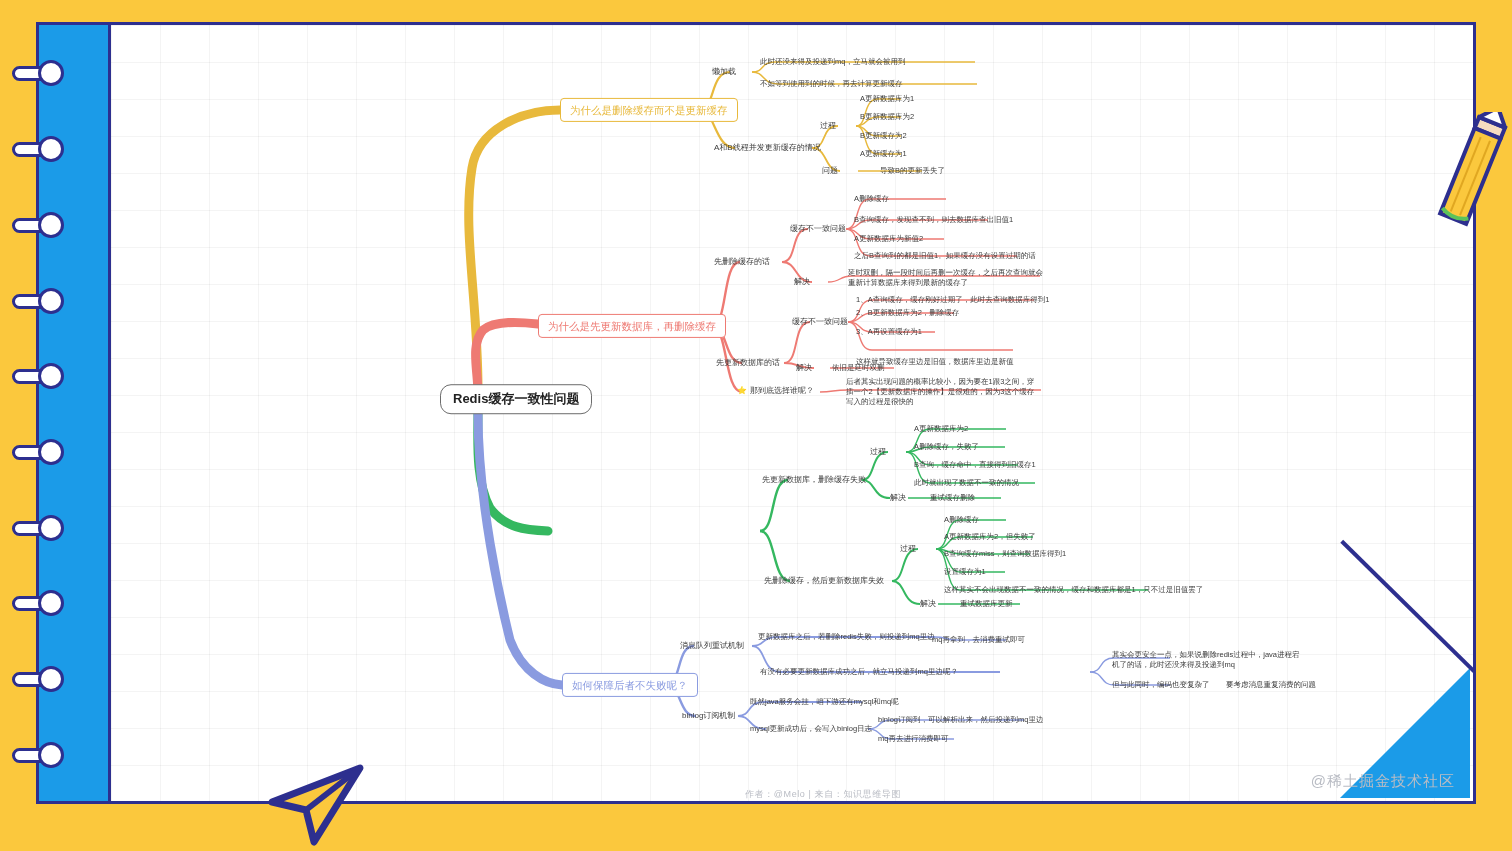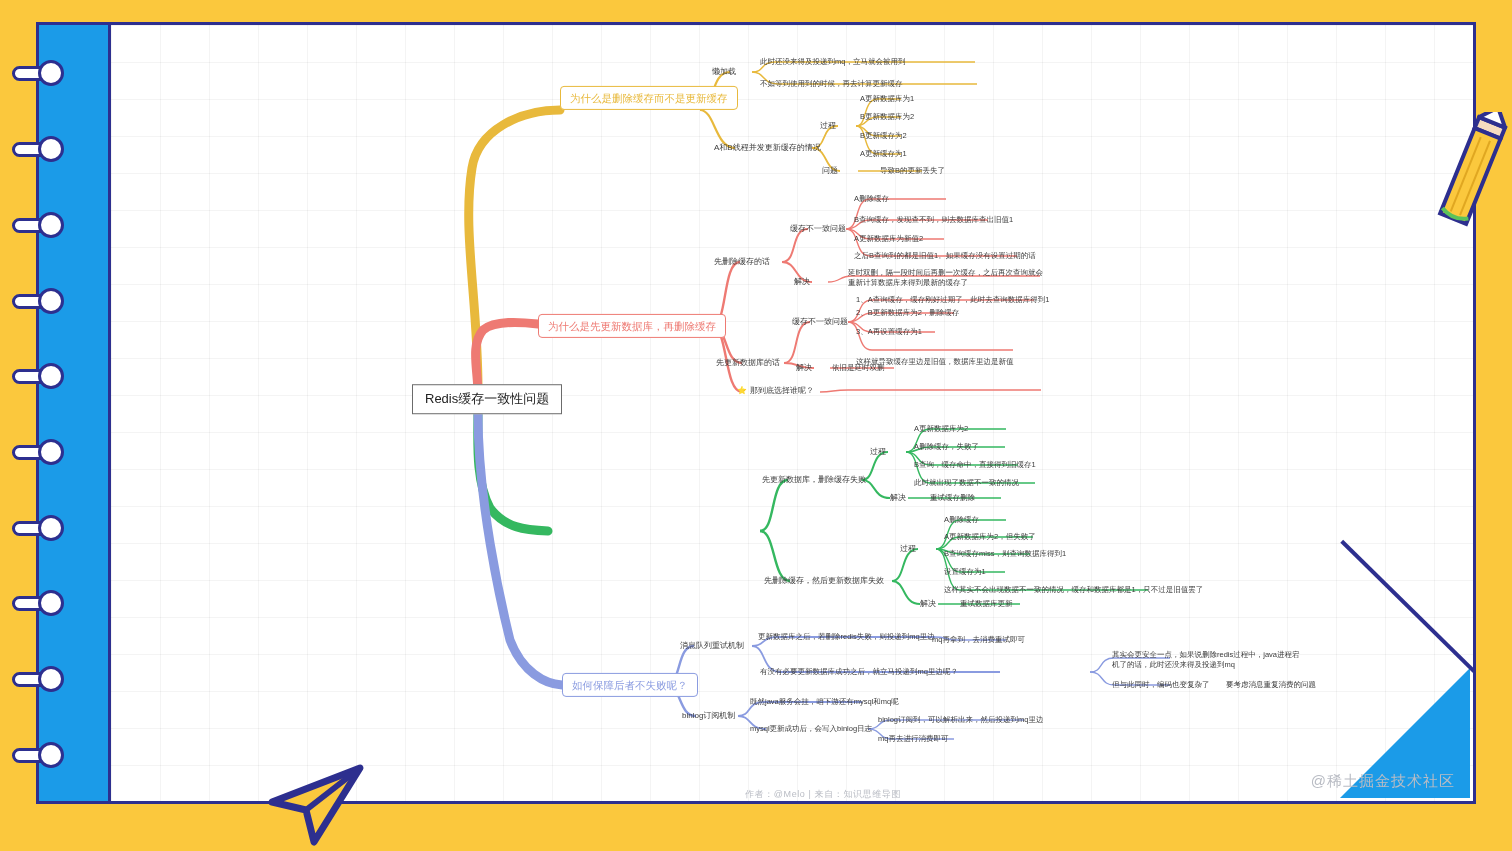--- a/index.html
+++ b/index.html
@@ -87,23 +87,23 @@
   #links { position: absolute; left: 0; top: 0; width: 1512px; height: 851px; pointer-events: none; }
 
   .node {
     position: absolute;
     white-space: nowrap;
     color: #3b3b3b;
     line-height: 1.35;
     transform: translateY(-50%);
   }
   .node.root {
-    font-size: 13px; font-weight: normal; color: #222;
-    border: 1.4px solid #6b6b6b; border-radius: 0;
-    padding: 5px 12px; background: #fff;
+    font-size: 13px; font-weight: bold; color: #222;
+    border: 1.4px solid #6b6b6b; border-radius: 11px;
+    padding: 5px 12px; background: #fff; margin-left: 28px;
   }
   .node.lvl1 {
     font-size: 10.5px;
     border: 1px solid currentColor; border-radius: 4px;
     padding: 4px 9px; background: #fff;
   }
   .node.lvl2 { font-size: 8px; padding: 1px 2px; }
   .node.lvl3 { font-size: 7.5px; padding: 1px 2px; }
   .node.wrapnode { white-space: normal; }
   .star { font-size: 8px; }
@@ -274,21 +274,21 @@
     <path d="M738,716 C752,716 746,702 764,702 L862,702" stroke="#8A9BE0" stroke-width="1.8"></path>
     <path d="M738,716 C752,716 748,729 766,729" stroke="#8A9BE0" stroke-width="1.8"></path>
 
     <path d="M868,729 C882,729 876,720 892,720 L1024,720" stroke="#8A9BE0" stroke-width="1.4"></path>
     <path d="M868,729 C882,729 878,739 892,739 L954,739" stroke="#8A9BE0" stroke-width="1.4"></path>
   </g>
 </svg>
 
 <div class="node root" style="left:412px; top:399px">Redis缓存一致性问题</div>
 
-<div class="node lvl1 c-yellow" style="left:560px; top:98px">为什么是删除缓存而不是更新缓存</div>
+<div class="node lvl1 c-yellow" style="left:560px; top:110px">为什么是删除缓存而不是更新缓存</div>
 
 <div class="node lvl2" style="left:710px; top:72px">懒加载</div>
 <div class="node lvl3" style="left:758px; top:62px">此时还没来得及投递到mq，立马就会被用到</div>
 <div class="node lvl3" style="left:758px; top:84px">不如等到使用到的时候，再去计算更新缓存</div>
 
 <div class="node lvl2" style="left:712px; top:148px">A和B线程并发更新缓存的情况</div>
 <div class="node lvl2" style="left:818px; top:126px">过程</div>
 <div class="node lvl3" style="left:858px; top:99px">A更新数据库为1</div>
 <div class="node lvl3" style="left:858px; top:117px">B更新数据库为2</div>
 <div class="node lvl3" style="left:858px; top:136px">B更新缓存为2</div>
@@ -312,20 +312,21 @@
 <div class="node lvl3" style="left:854px; top:300px">1、A查询缓存，缓存刚好过期了，此时去查询数据库得到1</div>
 <div class="node lvl3" style="left:854px; top:313px">2、B更新数据库为2，删除缓存</div>
 <div class="node lvl3" style="left:854px; top:332px">3、A再设置缓存为1</div>
 <div class="node lvl3" style="left:854px; top:362px">这样就导致缓存里边是旧值，数据库里边是新值</div>
 <div class="node lvl2" style="left:794px; top:368px">解决</div>
 <div class="node lvl3" style="left:830px; top:368px">依旧是延时双删</div>
 
 <div class="node lvl2 star" style="left:735px; top:391px">
   <span class="g">⭐</span><span>那到底选择谁呢？</span>
 </div>
+<div class="node lvl3 wrapnode" style="left:844px; top:392px; width:196px">后者其实出现问题的概率比较小，因为要在1跟3之间，穿插一个2【更新数据库的操作】是很难的，因为3这个缓存写入的过程是很快的</div>
 
 
 <div class="node lvl2" style="left:760px; top:480px">先更新数据库，删除缓存失败</div>
 <div class="node lvl2" style="left:868px; top:452px">过程</div>
 <div class="node lvl3" style="left:912px; top:429px">A更新数据库为2</div>
 <div class="node lvl3" style="left:912px; top:447px">A删除缓存，失败了</div>
 <div class="node lvl3" style="left:912px; top:465px">B查询，缓存命中，直接得到旧缓存1</div>
 <div class="node lvl3" style="left:912px; top:483px">此时就出现了数据不一致的情况</div>
 <div class="node lvl2" style="left:888px; top:498px">解决</div>
 <div class="node lvl3" style="left:928px; top:498px">重试缓存删除</div>

